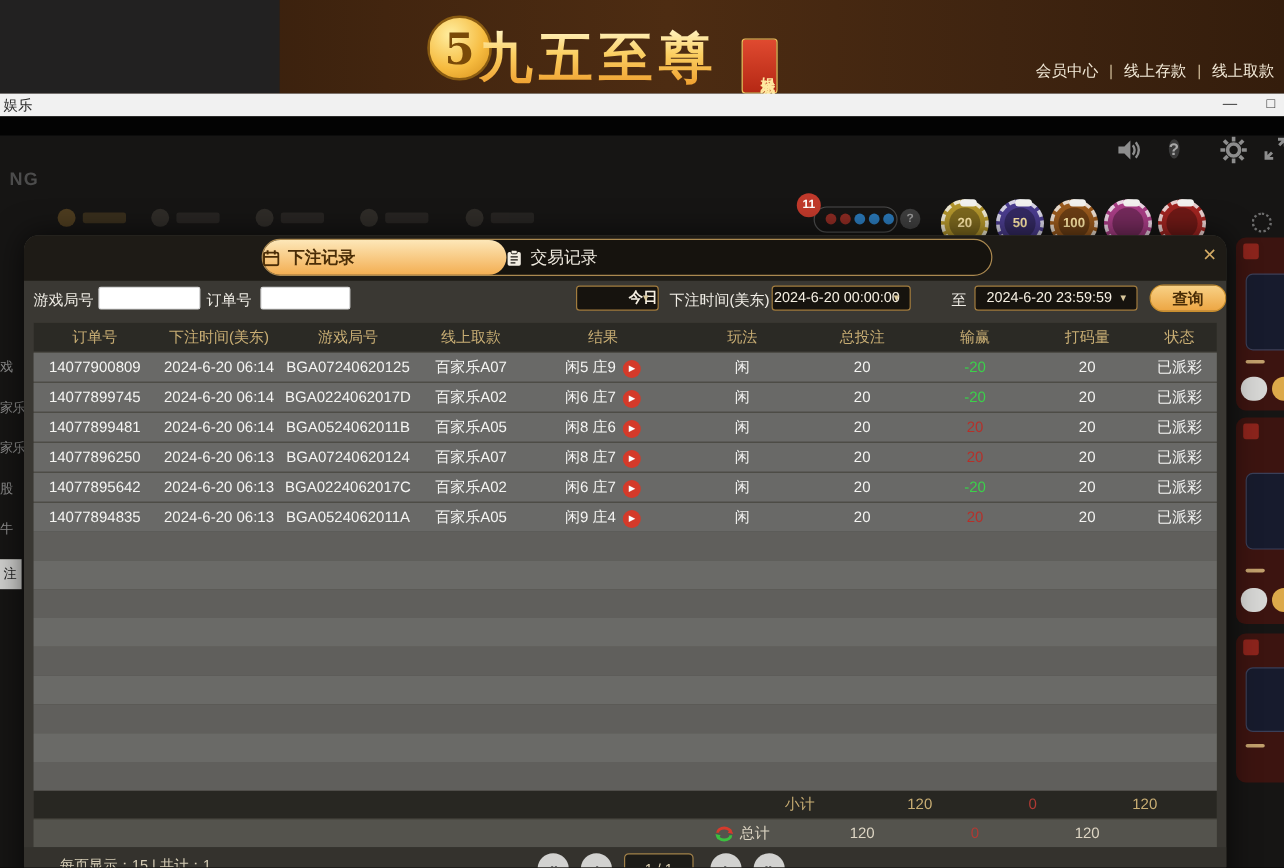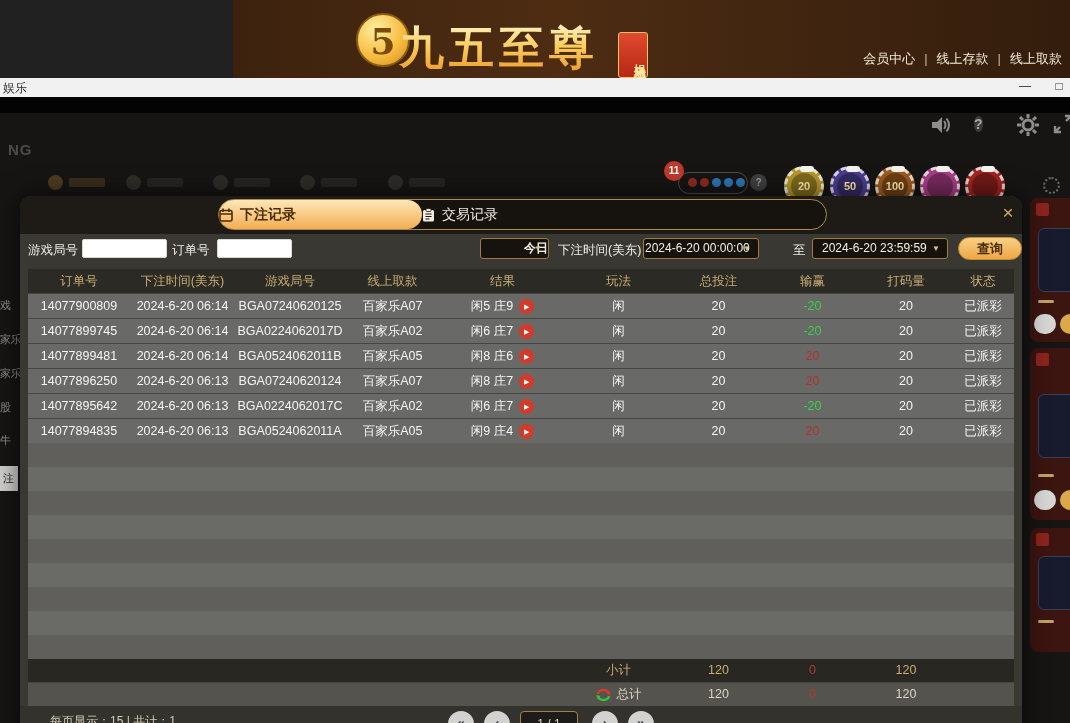--- a/index.html
+++ b/index.html
@@ -116,21 +116,21 @@
   #rows { position:absolute; left:8px; top:98px; width:986px; }
   .trow { display:flex; height:24px; margin-bottom:1px; background:#69696 7; background:#696967;
     color:#f5f5f3; font-size:12.5px; line-height:24px; }
   .play { display:inline-block; width:15px; height:15px; border-radius:50%; background:#d43a2a; color:#fff;
     font-size:7px; line-height:15px; text-align:center; margin-left:6px; vertical-align:1px; }
   .wl-green { color:#3bd14a; } .wl-red { color:#b5302a; }
   #stripes { position:absolute; left:8px; top:247px; width:986px; }
   .stripe { height:24px; }
   .s-dark { background:#605f5c; } .s-light { background:#6a6a67; }
   .sumrow { position:absolute; left:8px; width:986px; height:23px; display:flex; font-size:12.5px; line-height:23px; }
-  .subtotal { top:463px; background:#282722; color:#c9ae74; }
+  .subtotal { top:463px; background:#282722; color:#c9ae74;padding-left:48px; }
   .total { top:487px; background:#54534d; color:#ded6c4; }
   .sum-red { color:#b03a34; }
   .sum-label-wrap { display:flex; align-items:center; justify-content:center; gap:6px; }
 
   .bottom-bar { position:absolute; left:0; top:510px; width:1002px; height:50px; background:#34322d; }
   .pg-info { position:absolute; left:30px; top:7px; font-size:12px; color:#d6cdb6; white-space:nowrap; }
   .pg-circle { position:absolute; top:5px; width:26px; height:26px; border-radius:50%; background:#d2d2d0;
     color:#454545; font-size:14px; font-weight:bold; text-align:center; line-height:24px; }
   .pg-first{left:428px}.pg-prev{left:464px}.pg-next{left:572px}.pg-last{left:608px}
   .pg-box { position:absolute; left:500px; top:5px; width:58px; height:26px; background:#1d1c18;

